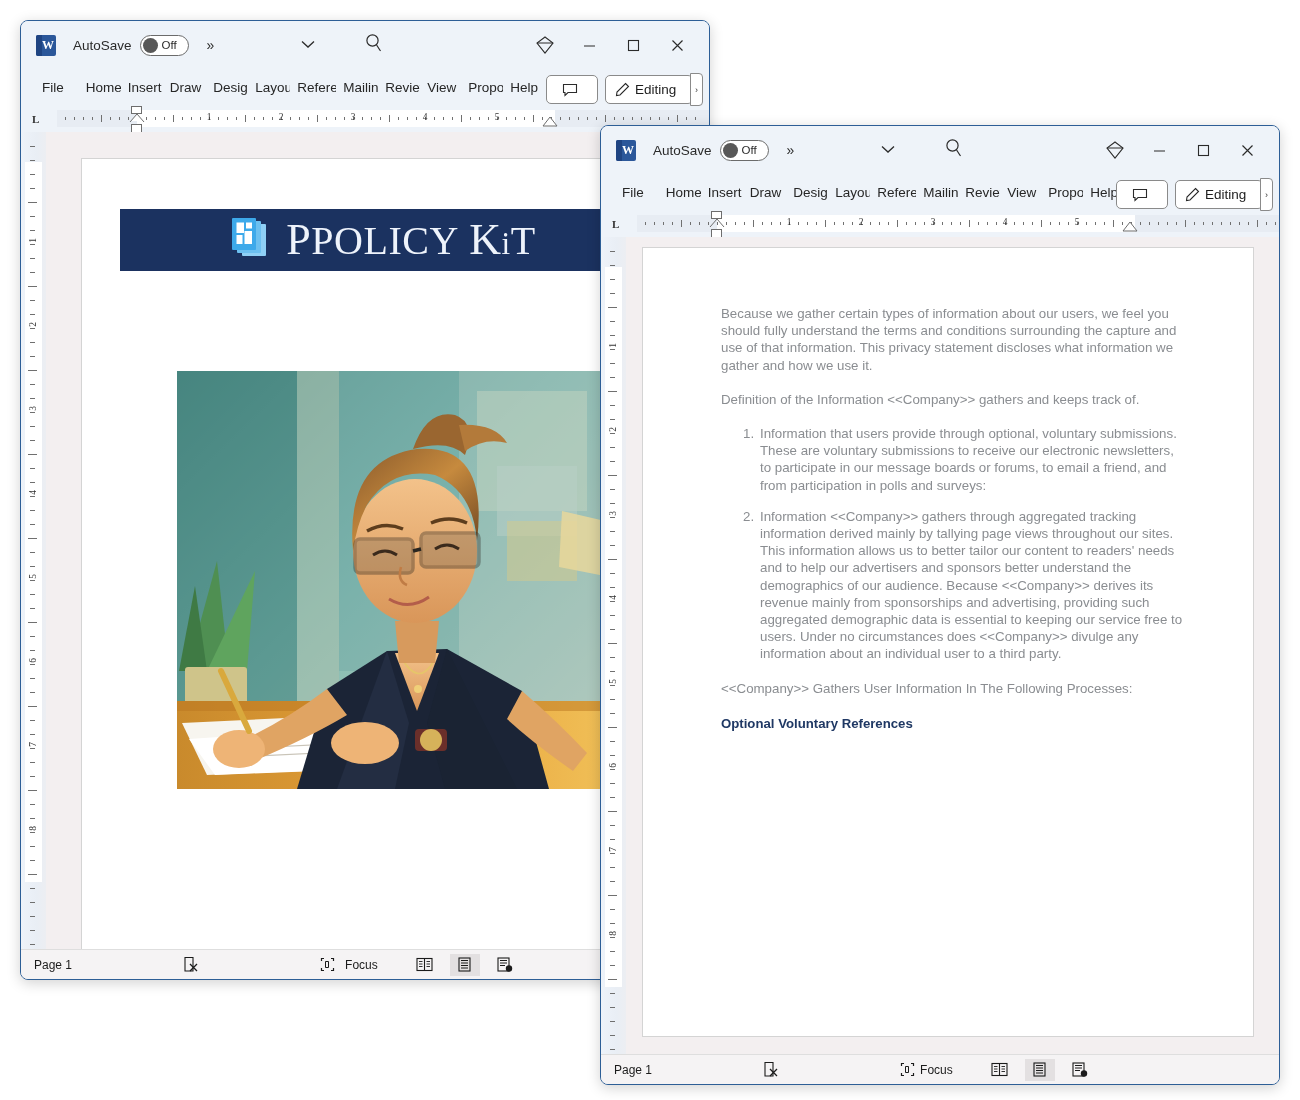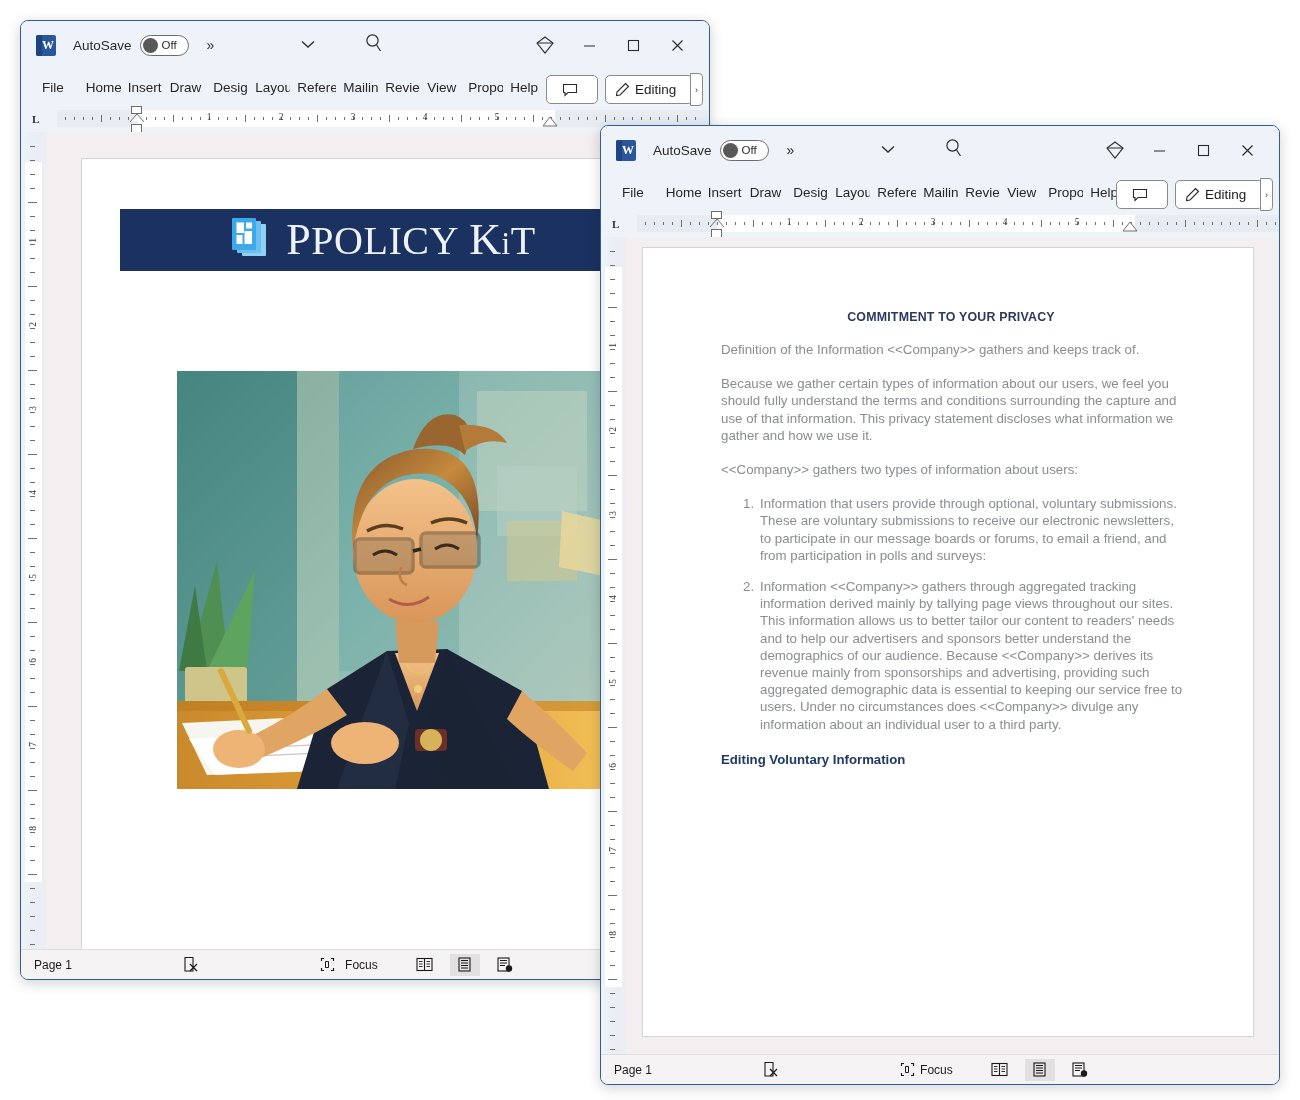--- a/index.html
+++ b/index.html
@@ -809,38 +809,37 @@
             <div class="vtick" style="top: 784px;"></div>
             <div class="vtick" style="top: 798px;"></div>
             <div class="vtick" style="top: 812px;"></div>
           </div>
       </div>
 
       <div class="page" style="left:41px; top:10px; width:612px; height:790px; overflow:hidden;">
         <div class="d2" style="left:78px; top:40px; width:460px;">
 
 
-          <div class="h-center" style="margin-top:22px;">COMMITMENT TO YOUR PRIVACY</div>
-
+
+          <div class="p-body" style="margin-top:17px;">Because we gather certain types of information about our users, we feel you should fully understand the terms and conditions surrounding the capture and use of that information. This privacy statement discloses what information we gather and how we use it.</div>
           <div class="p-body" style="margin-top:17px;">Definition of the Information &lt;&lt;Company&gt;&gt; gathers and keeps track of.</div>
-          <div class="p-body" style="margin-top:17px;">Because we gather certain types of information about our users, we feel you should fully understand the terms and conditions surrounding the capture and use of that information. This privacy statement discloses what information we gather and how we use it.</div>
-          <div class="p-body" style="margin-top:17px;">&lt;&lt;Company&gt;&gt; gathers two types of information about users:</div>
 
           <ol class="d2list" style="margin-top:17px; width:466px;">
             <li>
               <span class="num">1.</span>
               <span>Information that users provide through optional, voluntary submissions. These are voluntary submissions to receive our electronic newsletters, to participate in our message boards or forums, to email a friend, and from participation in polls and surveys:</span>
             </li>
             <li>
               <span class="num">2.</span>
               <span>Information &lt;&lt;Company&gt;&gt; gathers through aggregated tracking information derived mainly by tallying page views throughout our sites. This information allows us to better tailor our content to readers' needs and to help our advertisers and sponsors better understand the demographics of our audience. Because &lt;&lt;Company&gt;&gt; derives its revenue mainly from sponsorships and advertising, providing such aggregated demographic data is essential to keeping our service free to users. Under no circumstances does &lt;&lt;Company&gt;&gt; divulge any information about an individual user to a third party.</span>
             </li>
           </ol>
 
-          <div class="h-sub" style="margin-top:19px;">Editing Voluntary Information</div>
+          <div class="p-body" style="margin-top:17px;">&lt;&lt;Company&gt;&gt; Gathers User Information In The Following Processes:</div>
+          <div class="h-sub" style="margin-top:19px;">Optional Voluntary References</div>
         </div>
       </div>
     </div>
 
     <div class="statusbar">
       <div class="sb-page">Page 1</div>
       <div class="sb-icon" style="margin-left:110px;">
         <svg width="18" height="17" viewBox="0 0 18 17">
             <path d="M3 1.5 H11 L11 15 H3 Z" stroke="#1b1b1b" stroke-width="1.1" fill="none"></path>
             <path d="M8 8 L15 15 M15 8 L8 15" stroke="#1b1b1b" stroke-width="1.3"></path>

